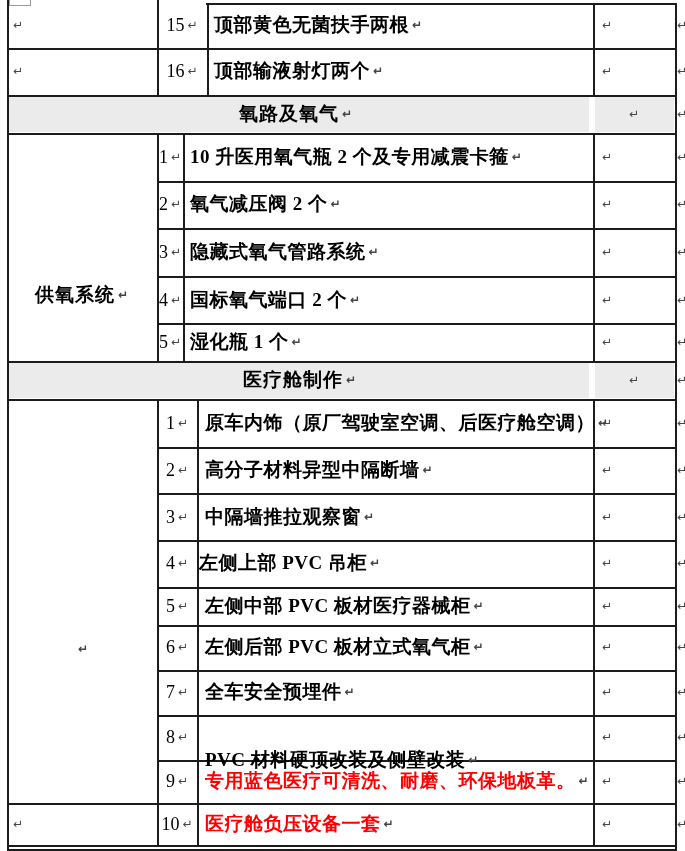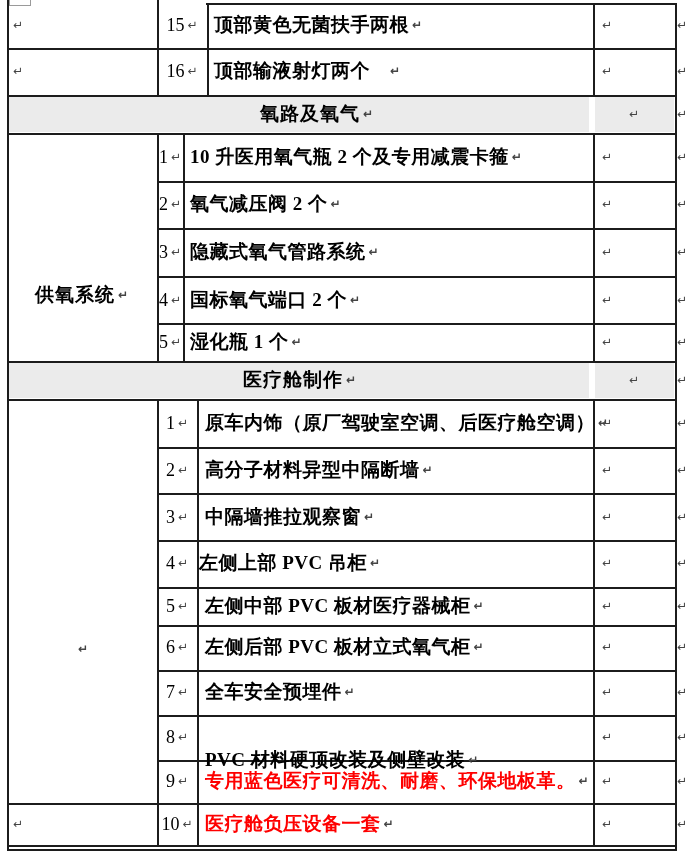--- a/index.html
+++ b/index.html
@@ -89,34 +89,34 @@
   </div>
 
   <div>
     <div class="cell" style="left:13px;top:61px;height:20px;">
         <span class="pm solo">↵</span>
       </div>
     <div class="cell num" style="left:157px;top:57px;width:50px;height:28px;">
         <span>16</span>
         <span class="pm">↵</span>
       </div>
-    <div class="cell desc" style="left:214px;top:57px;height:28px;gap:17px;">
+    <div class="cell desc" style="left:214px;top:57px;height:28px;">
         <span>顶部输液射灯两个</span>
         <span class="pm">↵</span>
       </div>
     <div class="cell" style="left:602px;top:61px;height:20px;">
         <span class="pm solo">↵</span>
       </div>
     <div class="cell" style="left:677px;top:61px;height:20px;">
         <span class="pm solo">↵</span>
       </div>
   </div>
 
   <div>
-    <div class="cell headertxt centerized" style="left:24px;top:99px;width:586px;height:30px;">
+    <div class="cell headertxt centerized" style="left:3px;top:99px;width:586px;height:30px;">
         <span>氧路及氧气</span>
         <span class="pm">↵</span>
       </div>
     <div class="cell centerized" style="left:593px;top:104px;width:82px;height:20px;">
         <span class="pm solo">↵</span>
       </div>
     <div class="cell" style="left:677px;top:104px;height:20px;">
         <span class="pm solo">↵</span>
       </div>
   </div>

